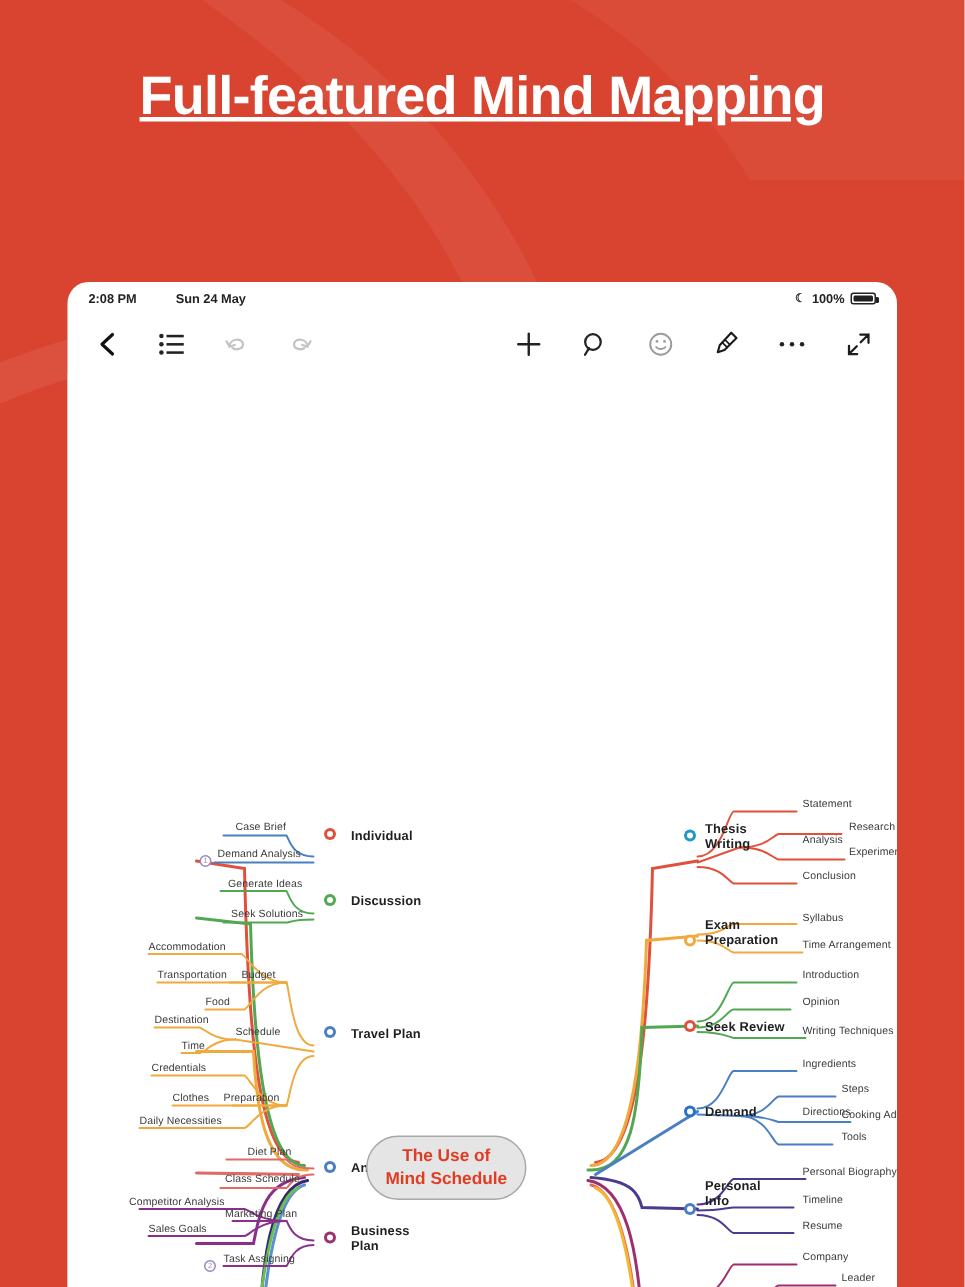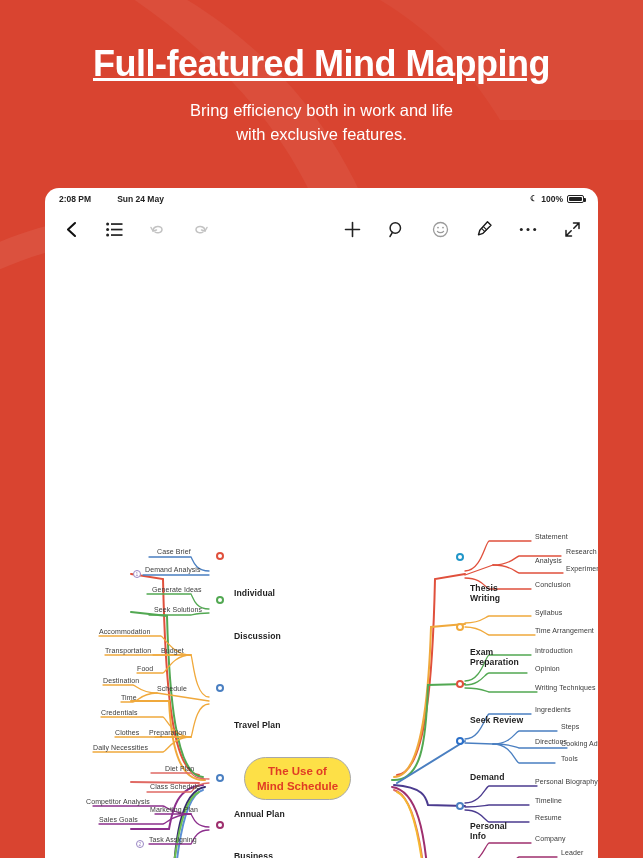--- a/index.html
+++ b/index.html
@@ -28,47 +28,43 @@
   .batt::after { content:""; position:absolute; left:1px; top:1px; bottom:1px; right:1px; background:#222; border-radius:1px;}
   .batt::before { content:""; position:absolute; right:-3px; top:2px; width:2px; height:4px; background:#222; border-radius:0 1px 1px 0;}
   .toolbar { height: 40px; display: flex; align-items: center; padding: 0 16px; }
   .tb-left { display: flex; align-items: center; gap: 23px; }
   .tb-right { margin-left: auto; display: flex; align-items: center; gap: 24px; }
   .tbi { width: 20px; height: 20px; display:flex; align-items:center; justify-content:center; color:#1c1c1c; cursor:pointer; }
   .tbi.dim { color: #c0c0c0; }
   .canvas { position: relative; width: 553px; height: 639px; background: #fff; }
   .canvas svg { position: absolute; left: 0; top: 0; }
   .node { position: absolute; font-size: 7px; color: #3a3a3a; white-space: nowrap; letter-spacing: 0.1px; }
-  .topic { font-size: 8.6px; font-weight: bold; color: #1f1f1f; line-height: 1.22; margin-top: 36px; }
+  .topic { font-size: 8.6px; font-weight: bold; color: #1f1f1f; line-height: 1.22; }
   .topic.two { white-space: normal; width: 52px; }
   .tdot { position: absolute; width: 8px; height: 8px; border-radius: 50%; }
   .tdot::after { content:""; position:absolute; left:2px; top:2px; width:4px; height:4px; border-radius:50%; background:#fff; }
   .mini { position:absolute; width:8px; height:8px; border-radius:50%; border:1px solid #9a86c4; color:#9a86c4; font-size:5px; text-align:center; line-height:7px; background:#fff;}
   .central {
     position: absolute; left: 199px; top: 508px; width: 107px; height: 43px;
-    border: 1.6px solid #a8a8a8; border-radius: 22px; background: #fde047;
+    border: 1.6px solid #a8a8a8; border-radius: 22px; background: #e5e5e5;
     display: flex; flex-direction: column; align-items: center; justify-content: center;
     color: #e03c24; font-weight: bold; font-size: 11.5px; line-height: 1.28; z-index: 5;
   }
 </style>
 </head>
 <body>
 
 <svg id="bg-swoosh" viewBox="0 0 643 858">
   <path d="M 120,-10 C 240,70 330,170 350,330 C 370,500 330,700 250,868 L 300,868 C 390,690 430,490 400,320 C 372,160 280,50 170,-10 Z" fill="#ffffff" opacity="0.055"></path>
   <path d="M -20,250 C 60,215 130,205 210,215 L 215,240 C 135,228 62,240 -20,278 Z" fill="#ffffff" opacity="0.07"></path>
   <path d="M 380,0 C 430,30 470,70 500,120 L 643,120 L 643,0 Z" fill="#ffffff" opacity="0.04"></path>
 </svg>
 
 <div class="promo-header">
   <div class="promo-title">Full-featured Mind Mapping</div>
-  <div class="promo-sub">
-    <div>Bring efficiency both in work and life</div>
-    <div>with exclusive features.</div>
-  </div>
 </div>
 
 <div class="tablet">
 
   <div class="statusbar">
     <span class="sb-time">2:08 PM</span>
     <span>Sun 24 May</span>
     <span class="sb-right">
       <span style="font-size:8px;">☾</span>
       <span>100%</span>

